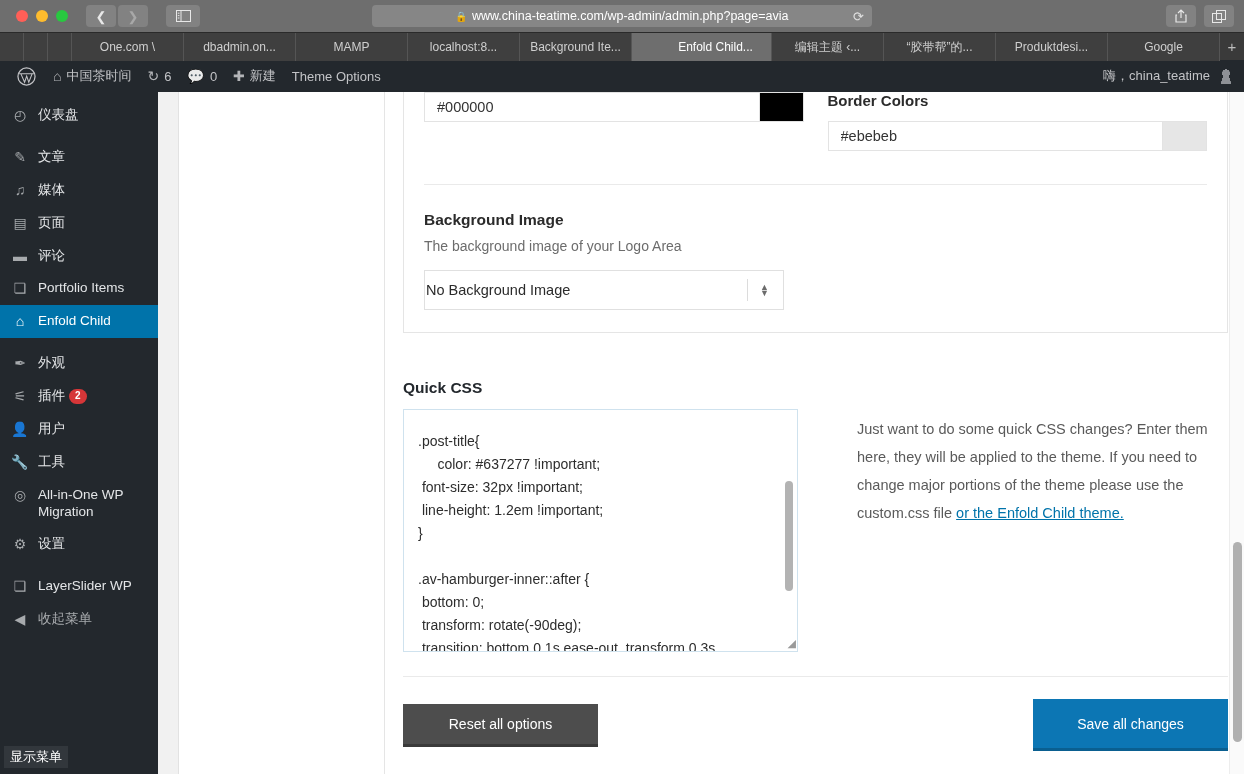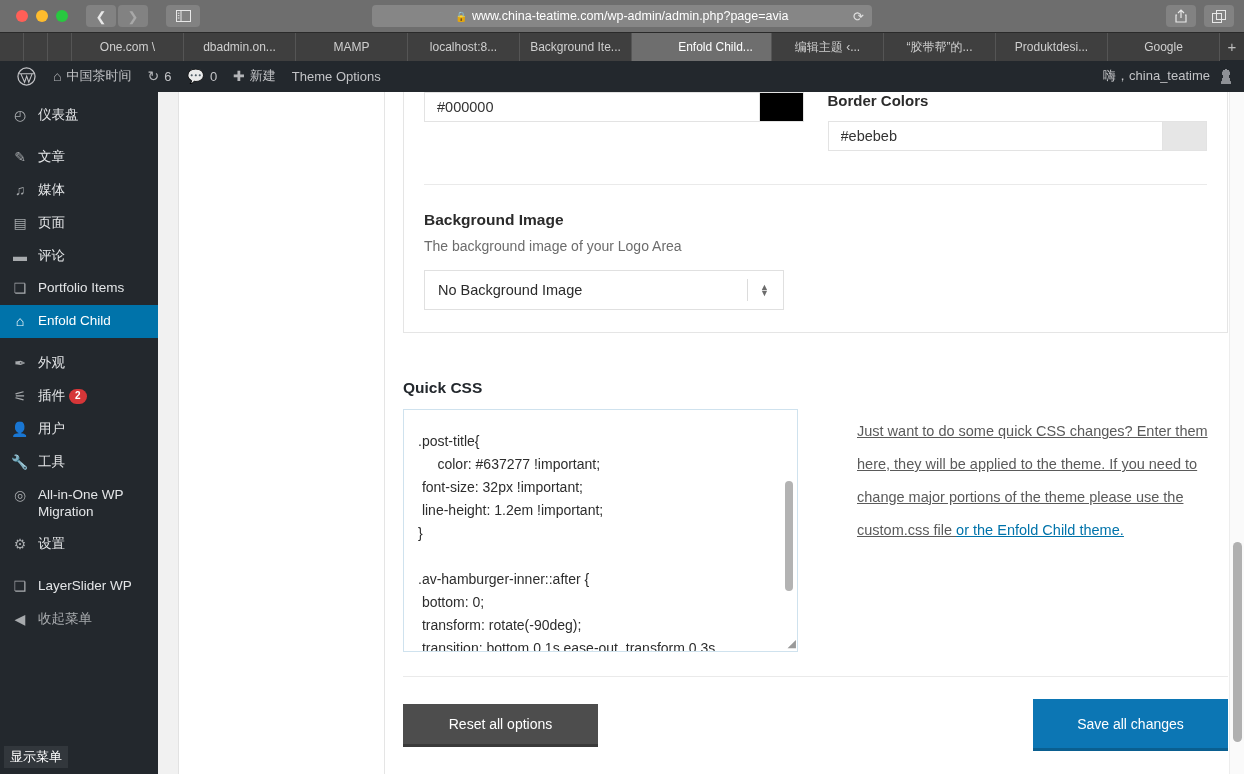--- a/index.html
+++ b/index.html
@@ -170,21 +170,21 @@
   .divider { height: 1px; background: #eaeaea; margin: 33px 0 26px 0; }
 
   .subtitle {
     font-size: 15.5px; font-weight: bold; color: #2b2b2b;
     margin-bottom: 9px;
   }
   .subdesc { font-size: 14px; color: #6c6c6c; margin-bottom: 16px; }
   .select-box {
     width: 360px; height: 40px; border: 1px solid #e0e0e0;
     background: #fff; display: flex; align-items: center;
-    padding: 0 13px; font-size: 14.5px; color: #2b2b2b;
+    padding: 0 1px; font-size: 14.5px; color: #2b2b2b;
     position: relative;
   }
   .select-arrows {
     position: absolute; right: 14px; display: flex;
     flex-direction: column; line-height: 6px;
     font-size: 9px; color: #6b6b6b;
     border-left: 1px solid #dcdcdc; padding-left: 12px; height: 22px;
     justify-content: center;
   }
 
@@ -211,21 +211,21 @@
     position: absolute; top: 68px; height: 110px; width: 8px;
     background: #b3b3b3; border-radius: 4px;
   }
   .qc-resize {
     position: absolute; right: 1px; bottom: 1px;
     width: 14px; height: 14px; color: #9a9a9a; font-size: 11px;
     display: flex; align-items: flex-end; justify-content: flex-end;
   }
   .qc-help {
     flex: 1; padding: 36px 12px 0 34px; font-size: 14.5px;
-    color: #5a5a5a; line-height: 33px; text-decoration: underline;
+    color: #5a5a5a; line-height: 28px;
   }
   .qc-help a { color: #0073aa; }
 
   
   .footer-sep {
     margin: 24px 16px 0 18px; border-top: 1px solid #eaeaea;
   }
   .footer-btns {
     margin: 22px 16px 0 18px; display: flex;
     justify-content: space-between; align-items: center;

